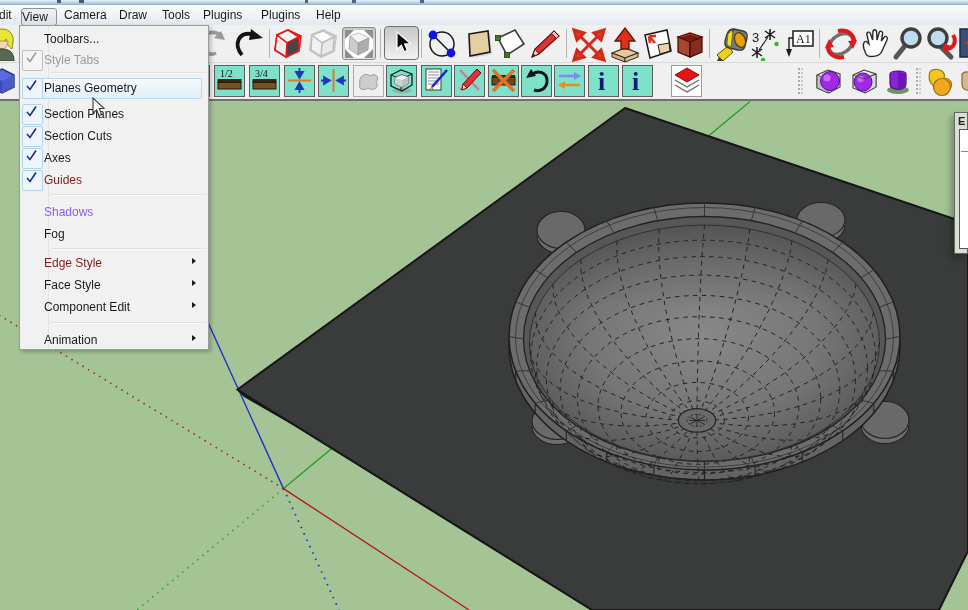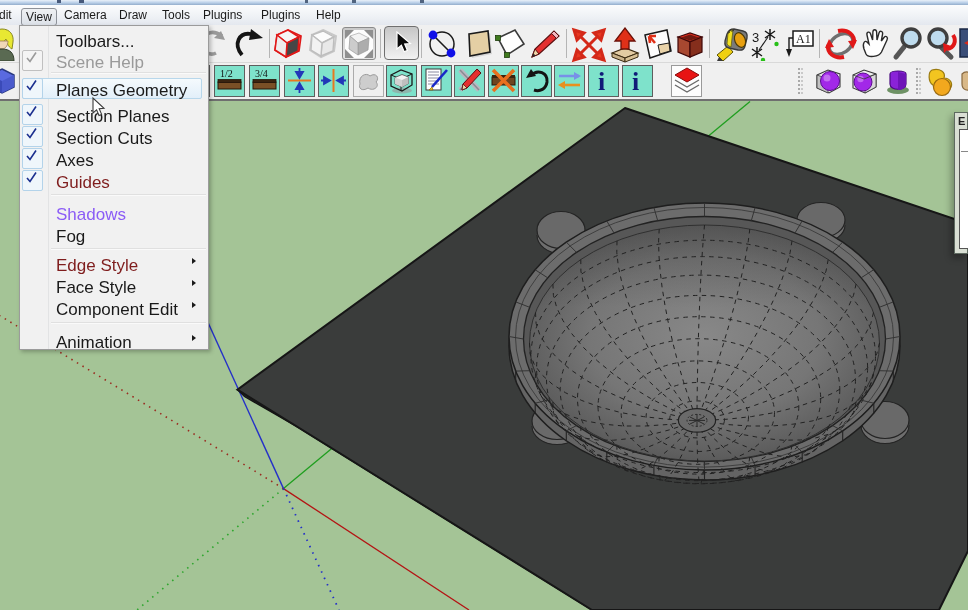--- a/index.html
+++ b/index.html
@@ -1,29 +1,29 @@
 <!DOCTYPE html>
 <html><head><meta charset="utf-8"><style>
 html,body{margin:0;padding:0}
 body{width:968px;height:610px;overflow:hidden;position:relative;font-family:"Liberation Sans",sans-serif;background:#F0F0F0}
 .abs{position:absolute}
 #titlestrip{left:0;top:0;width:968px;height:5px;background:linear-gradient(#E9F1F9,#B9CFE8 55%,#93ADCB)}
 #menubar{left:0;top:5px;width:968px;height:20px;background:linear-gradient(#FBFCFD,#EEF1F5 60%,#E4E8EF);font-size:12px;color:#1a1a1a}
 .mi{position:absolute;top:3px}
-#viewbtn{left:21px;top:3px;width:36px;height:18px;border:1px solid #8E9299;border-radius:3px;background:linear-gradient(#EFF1F3,#DDE2E9);box-sizing:border-box;text-align:center;line-height:16px}
+#viewbtn{left:21px;top:3px;width:36px;height:18px;border:1px solid #8E9299;border-radius:3px;background:linear-gradient(#EFF1F3,#DDE2E9);box-sizing:border-box;text-align:left;line-height:16px}
 #tb1{left:0;top:25px;width:968px;height:37px;background:#F0F0F0;border-bottom:1px solid #D9D9D9}
 #tb2{left:0;top:63px;width:968px;height:36px;background:#F0F0F0;border-bottom:2px solid #6F6F6F}
 .vsep{position:absolute;top:4px;width:1px;height:29px;background:#B5B5B5}
 .ticon{position:absolute;top:2px}
 .tbtn{position:absolute;top:2px;width:32px;height:32px;border-radius:3px}
 .teal{position:absolute;top:2px;width:31px;height:32px;background:#7EE2CB;border:1px solid #5E5E5E;box-sizing:border-box}
 #vp{left:0;top:0;width:968px;height:610px}
 #menu{left:19px;top:25px;width:188px;height:323px;background:#F1F1F1;border:1px solid #9B9B9B;box-shadow:2px 2px 4px rgba(0,0,0,0.25)}
 #menu .gut{position:absolute;left:0;top:0;width:28px;height:100%;border-right:1px solid #E2E3E4}
-.mitem{position:absolute;left:36px;font-size:17px;color:#1a1a1a;white-space:nowrap}
+.mitem{position:absolute;left:24px;font-size:12px;color:#1a1a1a;white-space:nowrap}
 .msep{position:absolute;left:31px;right:2px;height:1px;background:#E0E0E0;border-bottom:1px solid #FAFAFA}
 .chk{position:absolute;left:2px;width:19px;height:19px;border:1px solid #B3D3EA;background:#EFF6FB;border-radius:2px}
 .arr{position:absolute;right:12px;width:0;height:0;border-left:4px solid #1a1a1a;border-top:3.5px solid transparent;border-bottom:3.5px solid transparent}
 #dlg{left:954px;top:112px;width:14px;height:142px;background:#D9DFD4;border:1px solid #5E6A60;box-sizing:border-box;box-shadow:-3px 4px 7px rgba(0,0,0,0.3)}
 </style></head><body>
 <div class="abs" id="vp">
     <svg width="968" height="610" viewBox="0 0 968 610" style="position:absolute;left:0;top:0">
 <defs>
 <radialGradient id="bowlg" cx="0.5" cy="0.47" r="0.60">
  <stop offset="0" stop-color="#888888"></stop>
@@ -428,21 +428,21 @@
     </svg>
   </div>
 <div class="abs" id="dlg">
   <div style="position:absolute;left:3px;top:2px;font-size:11px;font-weight:bold;color:#222">E</div>
   <div style="position:absolute;left:4px;top:16px;width:10px;height:118px;background:#fff;border:1px solid #555"></div>
   <div style="position:absolute;left:6px;top:38px;width:8px;height:1px;background:#888"></div>
 </div>
 <div class="abs" id="menu">
     <div class="gut"></div>
     <span class="mitem" style="top:6px;color:#1a1a1a">Toolbars...</span>
-    <span class="mitem" style="top:27px;color:#9a9a9a">Scene Help</span>
+    <span class="mitem" style="top:27px;color:#9a9a9a">Style Tabs</span>
     <div class="chk" style="top:24px;border-color:#c0c0c0;background:#f4f4f4"></div>
     <svg style="position:absolute;left:5px;top:25px" width="13" height="13" viewBox="0 0 13 13">
       <path d="M2,7 L5,10.5 L11,1.5" fill="none" stroke="#9a9a9a" stroke-width="1.6"></path>
     </svg>
     <div class="msep" style="top:46px"></div>
     <div style="position:absolute;left:2px;top:52px;width:180px;height:21px;background:linear-gradient(#F5FAFD,#E2EFF9);border:1px solid #B8D7EB;border-radius:2px;box-sizing:border-box"></div>
     <span class="mitem" style="top:55px;color:#1a1a1a">Planes Geometry</span>
     <div class="chk" style="top:52px;border-color:#B3D3EA;background:#EFF6FB"></div>
     <svg style="position:absolute;left:5px;top:53px" width="13" height="13" viewBox="0 0 13 13">
       <path d="M2,7 L5,10.5 L11,1.5" fill="none" stroke="#1B2F8F" stroke-width="1.6"></path>

